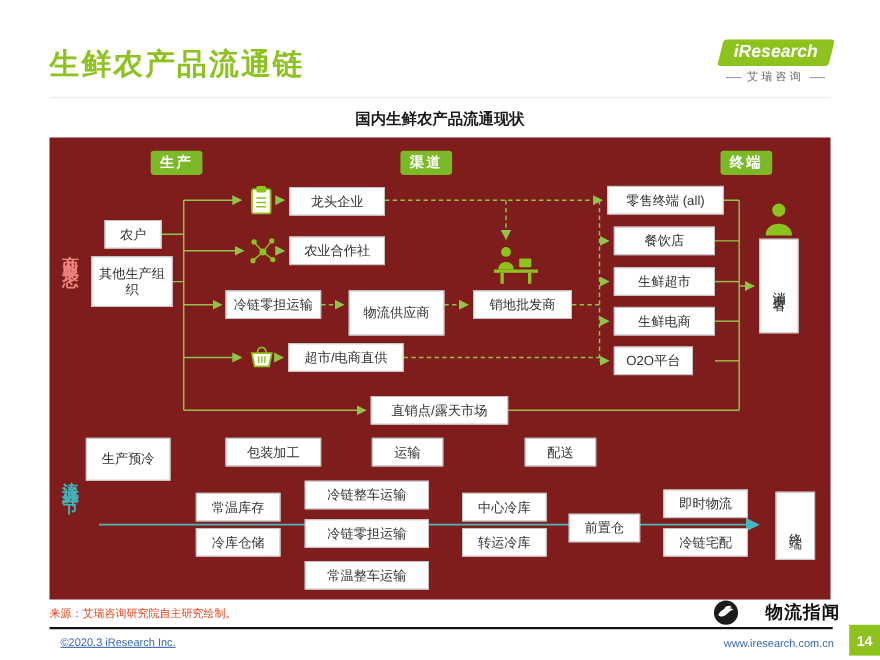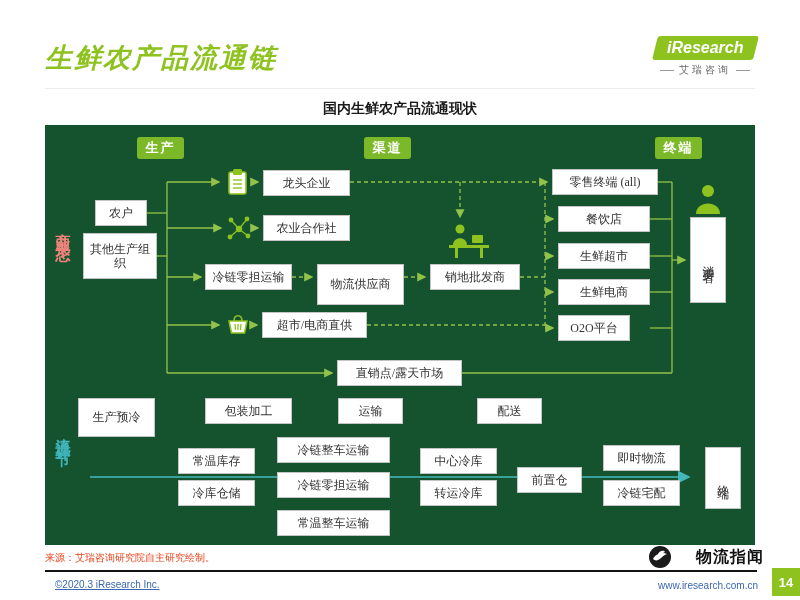--- a/index.html
+++ b/index.html
@@ -4,37 +4,37 @@
 <style>
   * { margin:0; padding:0; box-sizing:border-box; }
   html,body { width:800px; height:600px; }
   body {
     position:relative; overflow:hidden; background:#ffffff;
     font-family:"Liberation Sans","DejaVu Sans",sans-serif; color:#333;
   }
   .abs { position:absolute; }
   .title {
     position:absolute; left:45px; top:40px;
-    font-size:27px; font-weight:bold; color:#8dc21f; letter-spacing:2px;font-style:italic;
+    font-size:27px; font-weight:bold; color:#8dc21f; letter-spacing:2px;
   }
   .header-divider { position:absolute; left:45px; top:88px; width:710px; height:1px; background:#ececec; }
   .subtitle {
     position:absolute; left:0; top:100px; width:100%; text-align:center;
     font-size:14px; font-weight:bold; color:#1a1a1a;
   }
   .logo { position:absolute; left:650px; top:36px; width:110px; text-align:center; }
   .logo-flag {
     display:inline-block; background:#8dc21f; color:#fff; transform:skewX(-14deg);
     padding:3px 12px; border-radius:3px;
   }
   .logo-flag span { display:inline-block; transform:skewX(14deg); font-style:italic; font-weight:bold; font-size:16px; }
   .logo-cn { margin-top:3px; font-size:10px; color:#666; letter-spacing:3px;
     display:flex; align-items:center; justify-content:center; gap:5px; }
   .logo-cn i { display:block; width:14px; height:1px; background:#9a9a9a; }
-  .panel { position:absolute; left:45px; top:125px; width:710px; height:420px; background:#14532d;font-family:Liberation Serif, serif; }
+  .panel { position:absolute; left:45px; top:125px; width:710px; height:420px; background:#7f1d1d; }
   .badge {
     position:absolute; width:47px; height:22px; background:#7cb928; color:#fff;
     font-size:13px; font-weight:bold; border-radius:3px;
     display:flex; align-items:center; justify-content:center; letter-spacing:2px;
   }
   .box {
     position:absolute; background:#fff; border:1px solid #c4c4c4;
     display:flex; align-items:center; justify-content:center; text-align:center;
     font-size:12px; color:#333; line-height:1.2; padding:1px 2px;
   }

